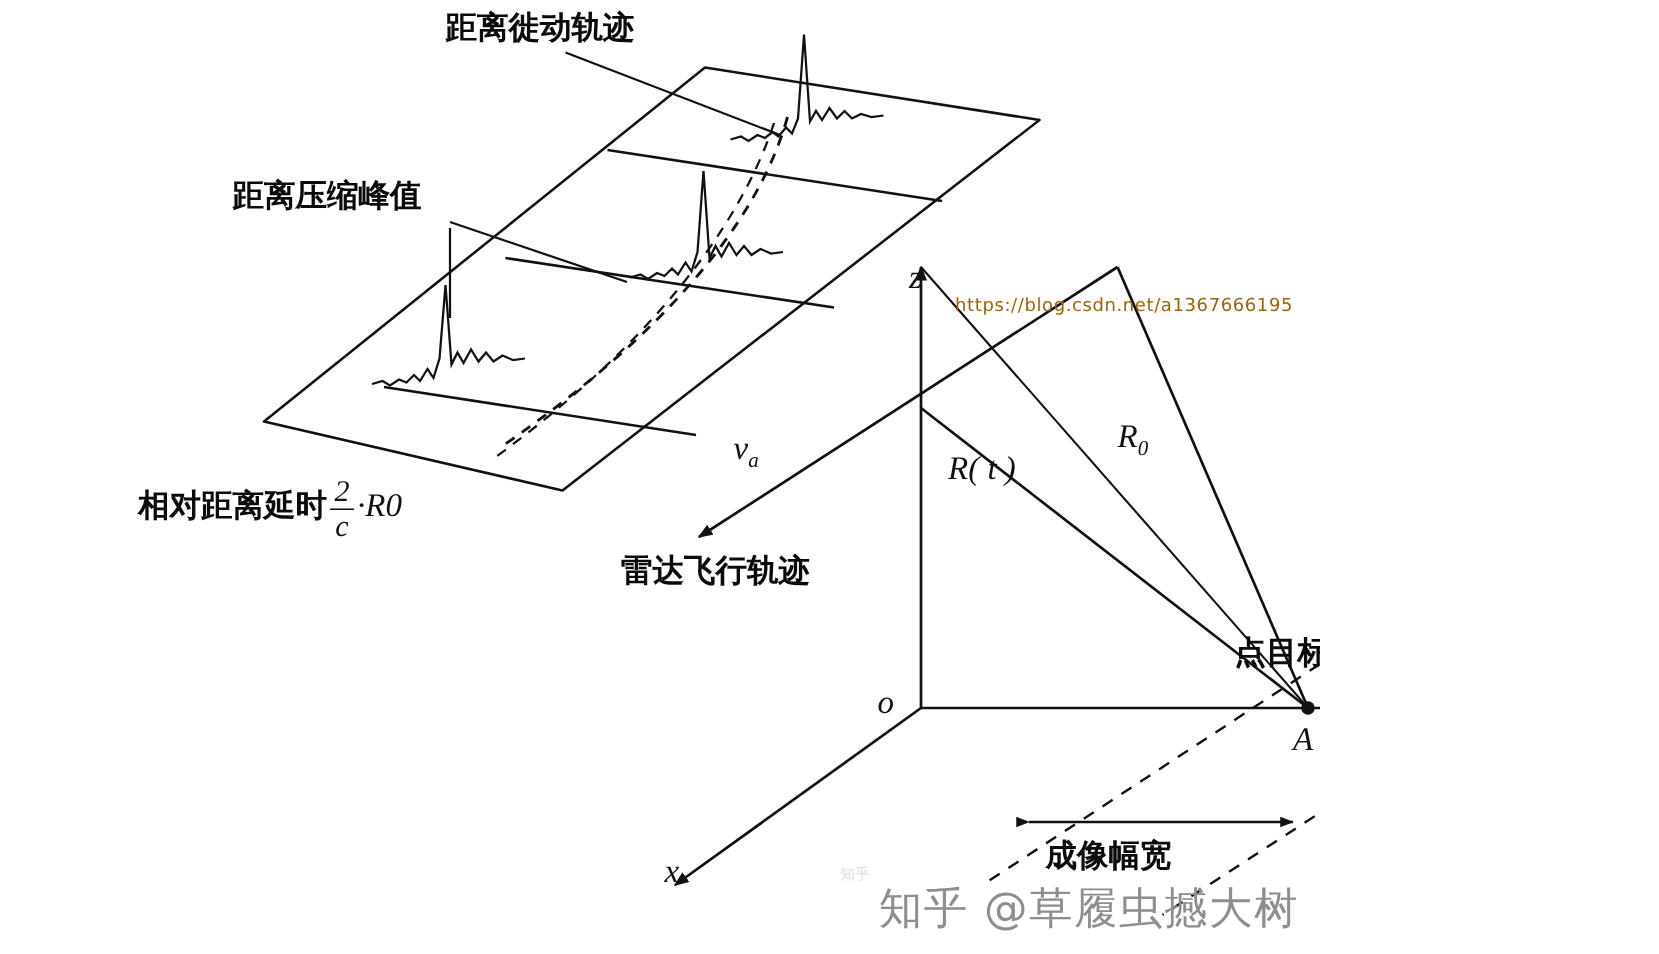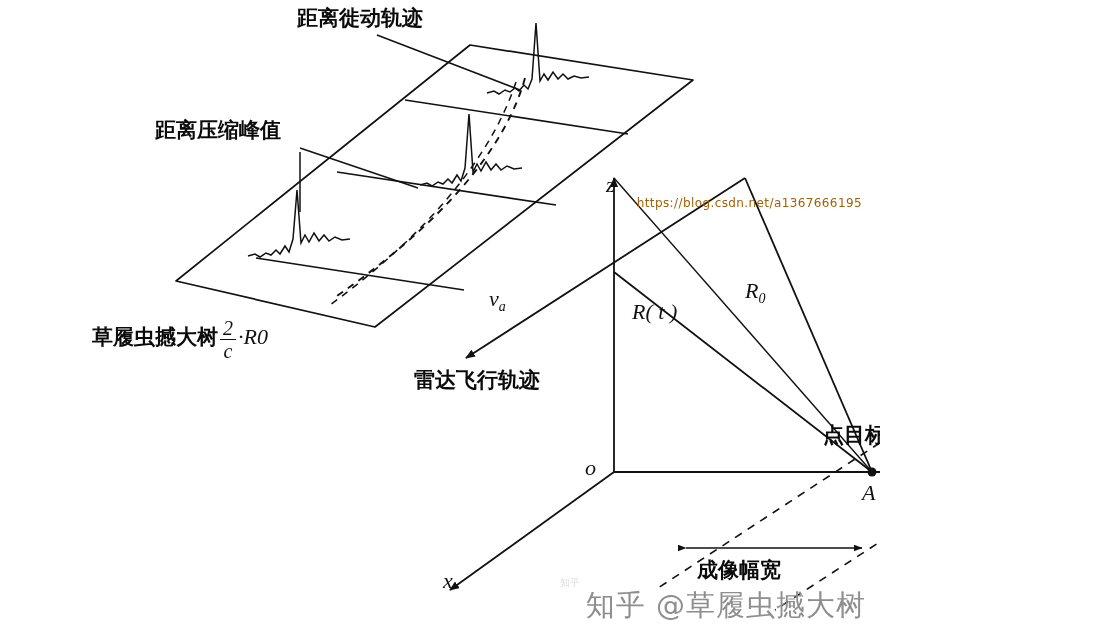--- a/index.html
+++ b/index.html
@@ -170,21 +170,21 @@
     <g>
       <circle cx="872" cy="472" r="4.5" fill="#111111"></circle>
     </g>
   </svg>
 
   <div class="lbl cn" style="left:297px; top:6px;">距离徙动轨迹</div>
 
   <div class="lbl cn" style="left:155px; top:118px;">距离压缩峰值</div>
 
   <div class="lbl" style="left:92px; top:318px;">
-    <span class="cn">草履虫撼大树</span><span class="frac"><span class="num">2</span><span class="den">c</span></span><span class="math">·R</span><span class="math sub">0</span>
+    <span class="cn">相对距离延时</span><span class="frac"><span class="num">2</span><span class="den">c</span></span><span class="math">·R</span><span class="math sub">0</span>
   </div>
 
   <div class="lbl cn" style="left:374px; top:368px;margin-left:40px;">雷达飞行轨迹</div>
 
   <div class="lbl cn" style="left:823px; top:423px;">点目标</div>
 
   <div class="lbl cn" style="left:697px; top:558px;">成像幅宽</div>
 
   <div class="lbl axis-lab" style="left:606px; top:172px;">z</div>
   <div class="lbl axis-lab" style="left:1043px; top:455px;">y</div>

